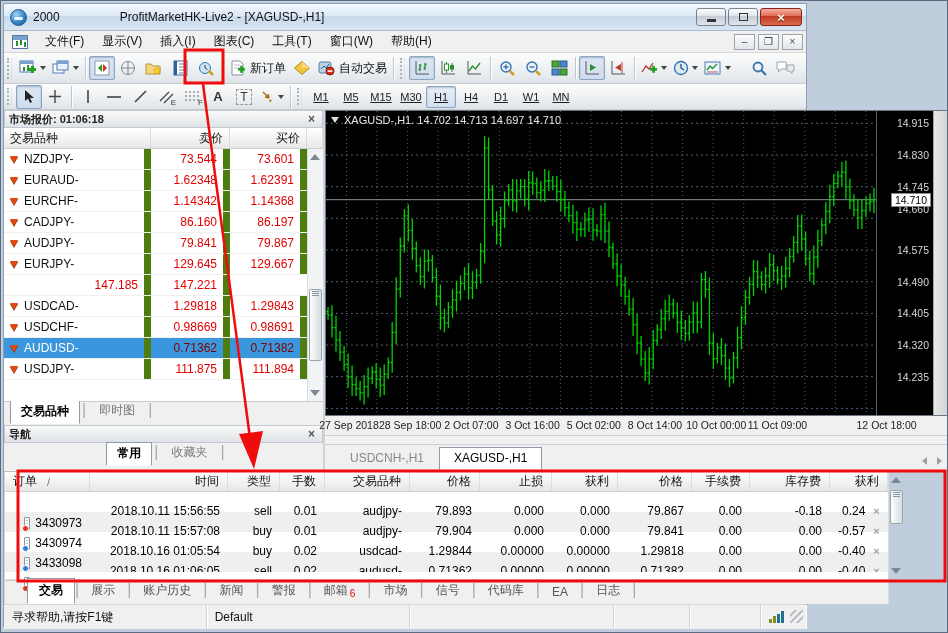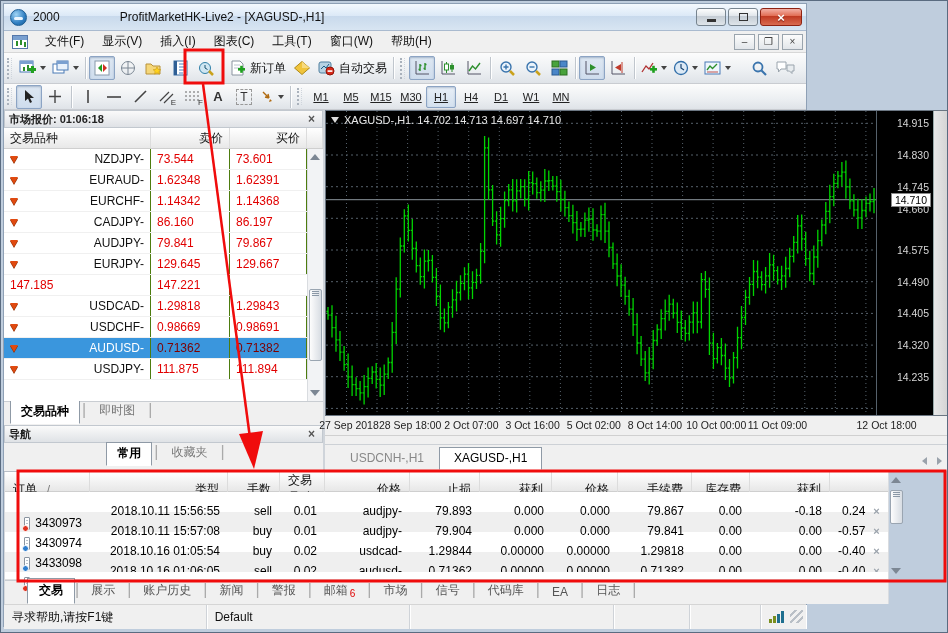--- a/index.html
+++ b/index.html
@@ -53,21 +53,21 @@
 
   .panel-title{height:18px;display:flex;align-items:center;background:linear-gradient(#fafafa,#dfe2e6);
     border:1px solid #c2c8cf;font-size:11px;color:#222;padding:0 4px;font-weight:bold;}
   .panel-title .x{margin-left:auto;color:#555;font-size:12px;font-weight:bold;line-height:1;padding:0 3px;}
 
   .mw-head{display:grid;grid-template-columns:147px 79px 77px 16px;height:21px;background:linear-gradient(#ffffff,#e8e8e8);border-bottom:1px solid #cfcfcf;}
   .mw-head div{font-size:12px;color:#111;display:flex;align-items:center;padding:0 6px;border-right:1px solid #dcdcdc;}
   .mw-head .num{justify-content:flex-end;}
   .mw-body{position:relative;height:252px;background:#fff;overflow:hidden;}
   .mw-row{display:grid;grid-template-columns:147px 79px 77px;height:21px;border-bottom:1px solid #f0f0f0;}
-  .mw-row div{font-size:12px;display:flex;align-items:center;padding:0 6px;border-right:1px solid #4d7c0f;justify-content:space-between;}
+  .mw-row div{font-size:12px;display:flex;align-items:center;padding:0 6px;border-right:7px solid #4d7c0f;}
   .mw-sym{color:#111;}
   .mw-price{justify-content:flex-end;color:#e10000;}
   .mw-row.sel{background:#3a96dd;}
   .mw-row.sel .mw-sym{color:#fff;}
   .mw-row.sel .mw-price{color:#7e0000;}
   .dn-arrow{width:0;height:0;border-left:4px solid transparent;border-right:4px solid transparent;border-top:7px solid #e04a10;margin-right:6px;filter:drop-shadow(0 1px 0 #8a2a00);}
 
   .vscroll{position:absolute;right:0;top:0;bottom:0;width:16px;background:#f2f3f5;border-left:1px solid #d9dce0;}
   .vscroll .arr{position:absolute;left:2px;width:10px;height:0;border-left:5px solid transparent;border-right:5px solid transparent;}
   .vscroll .up{top:5px;border-bottom:6px solid #7c8794;}
@@ -667,20 +667,23 @@
 
   <div class="terminal">
     <div class="term-gutter"></div>
     <div class="term-main">
       <div class="ord-grid ord-head" id="ord-head">
             <div class="first">
               <span>订单</span>
               <span class="sort-slash">/</span>
             </div>
             <div>
+              <span>时间</span>
+            </div>
+            <div>
               <span>类型</span>
             </div>
             <div>
               <span>手数</span>
             </div>
             <div>
               <span>交易品种</span>
             </div>
             <div>
               <span>价格</span>

